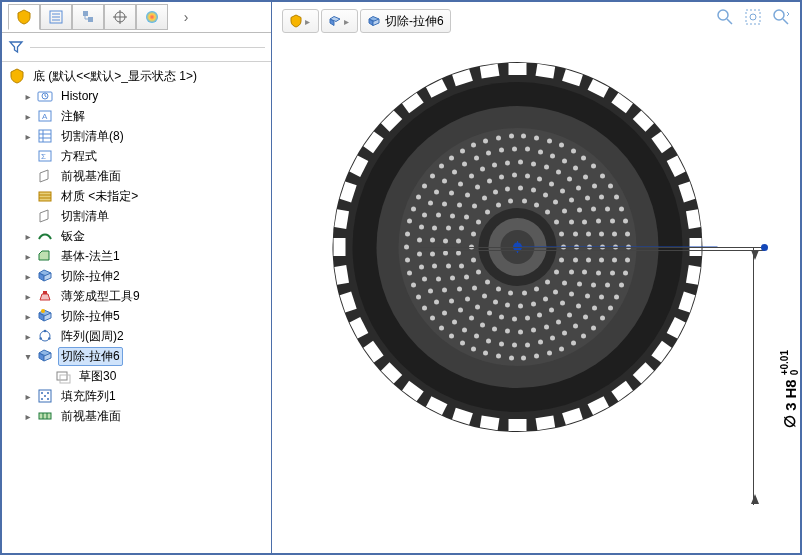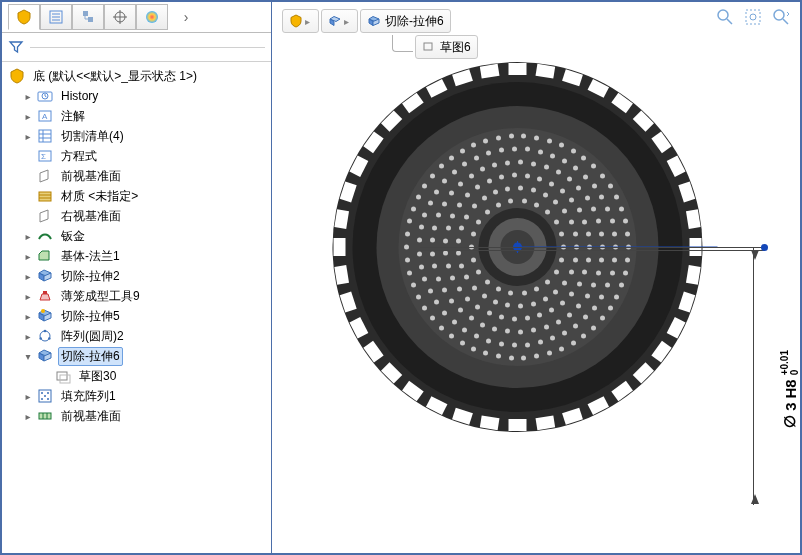--- a/index.html
+++ b/index.html
@@ -159,21 +159,21 @@
       <div class="row ind1">
         <span class="expander">▸</span>
         <span class="ico">
             <svg width="16" height="16">
               <rect x="2" y="2" width="12" height="12" fill="#fff" stroke="#5b8dd6"></rect>
               <line x1="2" y1="6" x2="14" y2="6" stroke="#5b8dd6"></line>
               <line x1="2" y1="10" x2="14" y2="10" stroke="#5b8dd6"></line>
               <line x1="6" y1="2" x2="6" y2="14" stroke="#5b8dd6"></line>
             </svg>
           </span>
-        <span class="label">切割清单(4)</span>
+        <span class="label">切割清单(8)</span>
       </div>
 
       <div class="row ind1">
         <span class="expander none">▸</span>
         <span class="ico">
             <svg width="16" height="16">
               <rect x="2" y="3" width="12" height="10" fill="#fff" stroke="#5b8dd6"></rect>
               <text x="4" y="11" font-size="8" fill="#5b8dd6">Σ</text>
             </svg>
           </span>
@@ -203,21 +203,21 @@
       </div>
 
 
       <div class="row ind1">
         <span class="expander none">▸</span>
         <span class="ico">
             <svg width="16" height="16">
               <path d="M3 5l8-3v9l-8 3z" fill="#fff" stroke="#888"></path>
             </svg>
           </span>
-        <span class="label">右视基准面</span>
+        <span class="label">切割清单</span>
       </div>
 
 
       <div class="row ind1">
         <span class="expander">▸</span>
         <span class="ico">
             <svg width="16" height="16">
               <path d="M2 11c3-6 9-6 12 0" fill="none" stroke="#1e7a3a" stroke-width="2"></path>
             </svg>
           </span>
@@ -355,29 +355,20 @@
       <div class="bc-item">
         <svg width="14" height="14">
             <path d="M2 5l4-2.5 6 2.5-4 2.5z" fill="#8fb7e6" stroke="#3a6fb7"></path>
             <path d="M2 5v4l4 2.5V7.5z" fill="#5b8dd6" stroke="#3a6fb7"></path>
             <path d="M12 5v4l-6 2.5V7.5z" fill="#b9d1ef" stroke="#3a6fb7"></path>
           </svg>
         <span style="margin-left:4px">切除-拉伸6</span>
       </div>
     </div>
 
-    <div class="bc-sub">
-      <div class="bc-elbow"></div>
-      <div class="bc-item">
-        <svg width="14" height="14">
-            <rect x="2" y="3" width="8" height="7" fill="none" stroke="#888"></rect>
-          </svg>
-        <span style="margin-left:4px">草图6</span>
-      </div>
-    </div>
 
     <div class="topright">
       <span class="tico">
           <svg width="18" height="18">
             <circle cx="7" cy="7" r="5" fill="none" stroke="#7ba8d9" stroke-width="1.5"></circle>
             <line x1="11" y1="11" x2="16" y2="16" stroke="#7ba8d9" stroke-width="1.5"></line>
           </svg>
         </span>
       <span class="tico">
           <svg width="18" height="18">

